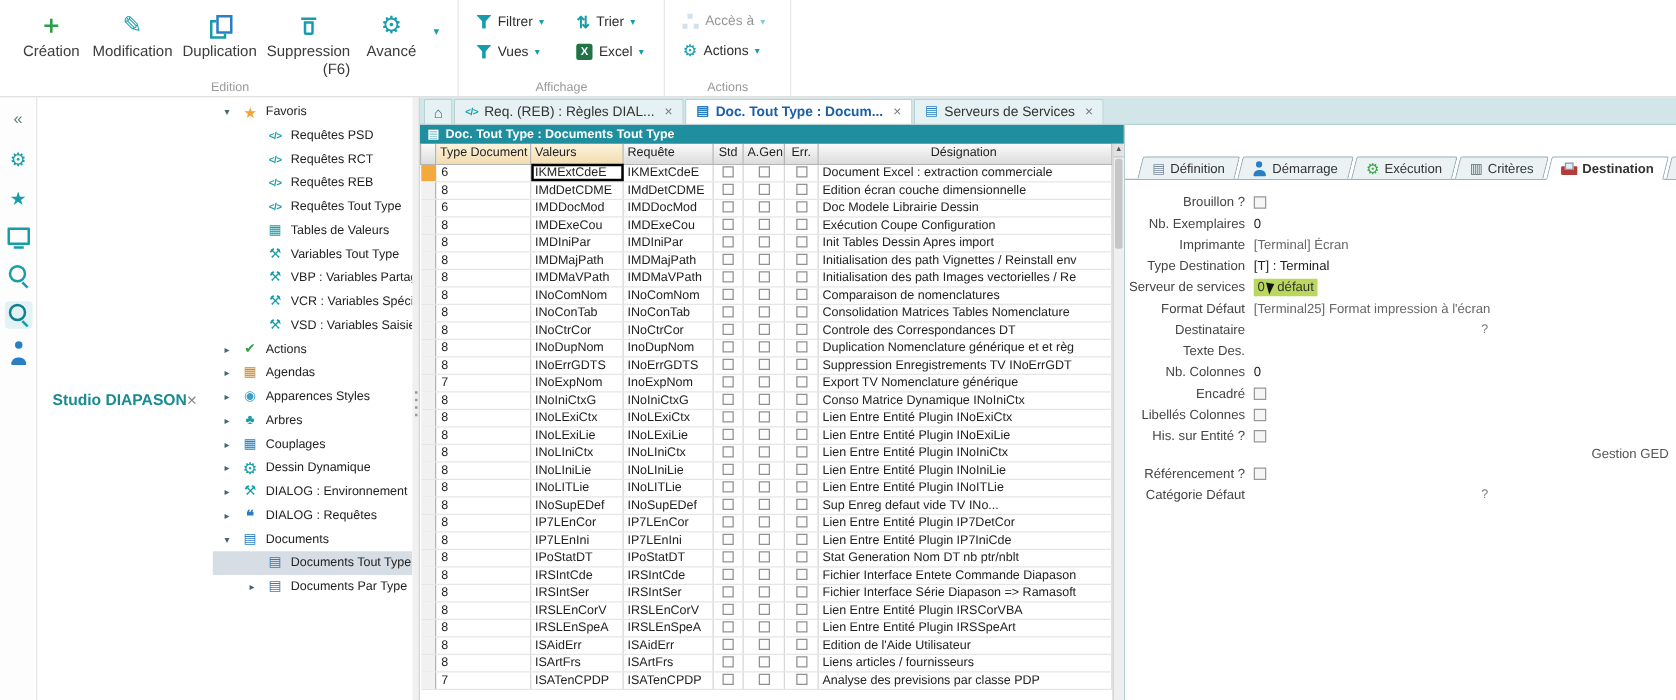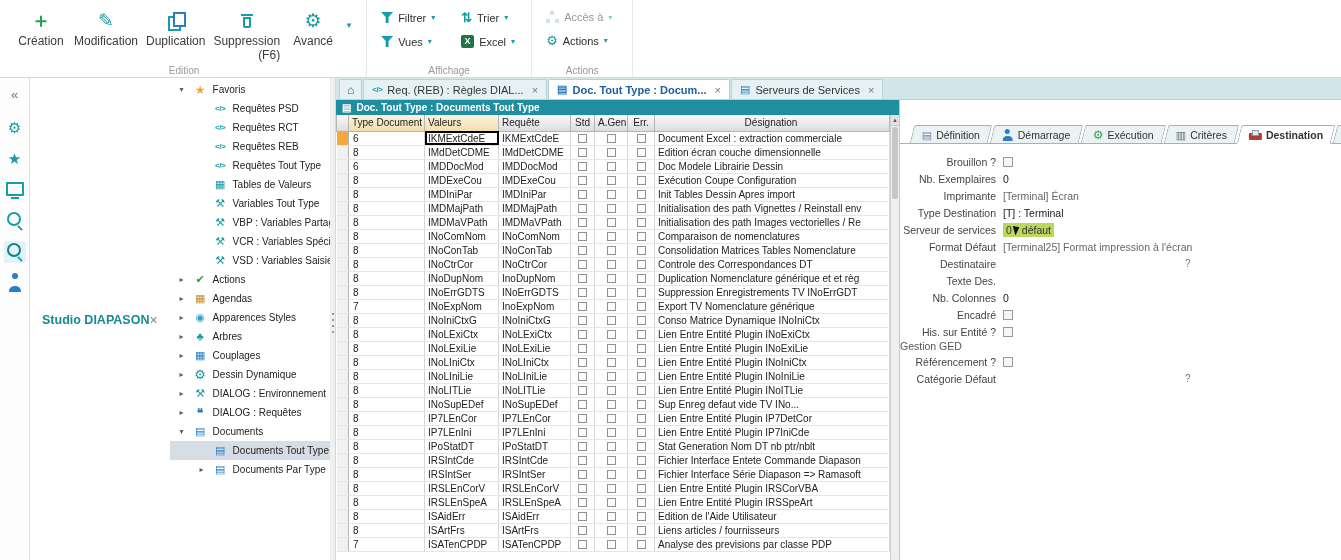--- a/index.html
+++ b/index.html
@@ -133,21 +133,21 @@
   .ptab.active .ptab-in{font-weight:bold}
   .pfields{padding-top:9px}
   .frow{display:flex;align-items:center;height:17px;position:relative}
   .flabel{width:103px;text-align:right;padding-right:7px;color:#444;white-space:nowrap;flex-shrink:0}
   .fval{color:#222;min-height:10px}
   .fval.muted{color:#666}
   .fcheck{width:10px;height:10px;border:1px solid #9a9a9a;background:#f6f6f6;display:inline-block;cursor:pointer}
   .fhl{background:#b9d85e;display:flex;align-items:center;padding:0 3px;height:14px;gap:2px;cursor:pointer}
   .cursor{width:0;height:0;border-left:6px solid #111;border-top:3px solid transparent;border-bottom:7px solid transparent;display:inline-block;transform:rotate(-15deg)}
   .fhelp{position:absolute;left:285px;color:#777;font-size:10px;cursor:pointer}
-  .fsection{height:13px;padding-right:6px;color:#555;font-size:10.5px}
+  .fsection{height:13px;text-align:right;padding-right:6px;color:#555;font-size:10.5px}
 </style>
 </head>
 <body>
 
 <div class="app">
   <div class="ribbon" id="ribbon-groups">
       <div class="rgroup">
         <div class="large-btns">
           <div class="lbtn">
             <div class="ic">
@@ -799,20 +799,24 @@
               </div>
               <div class="frow">
                 <span class="flabel">Nb. Colonnes</span>
                 <span class="fval">0</span>
               </div>
               <div class="frow">
                 <span class="flabel">Encadré</span>
                 <span class="fcheck"></span>
               </div>
               <div class="frow">
+                <span class="flabel">Libellés Colonnes</span>
+                <span class="fcheck"></span>
+              </div>
+              <div class="frow">
                 <span class="flabel">His. sur Entité ?</span>
                 <span class="fcheck"></span>
               </div>
               <div class="fsection">Gestion GED</div>
               <div class="frow">
                 <span class="flabel">Référencement ?</span>
                 <span class="fcheck"></span>
               </div>
               <div class="frow">
                 <span class="flabel">Catégorie Défaut</span>

